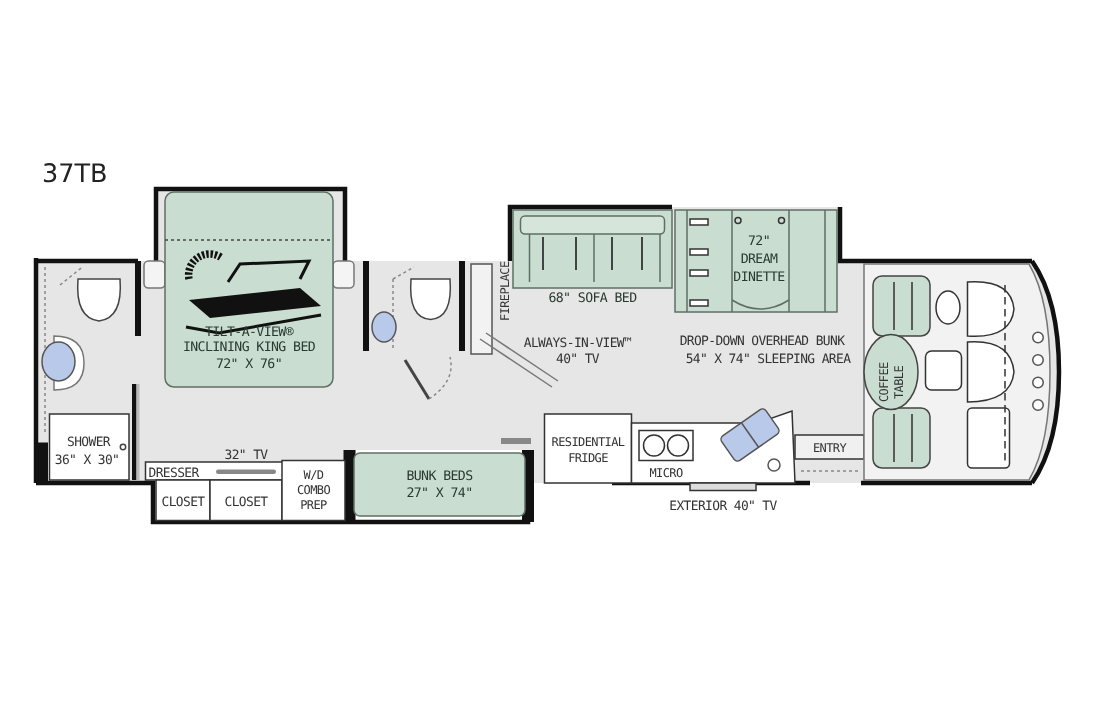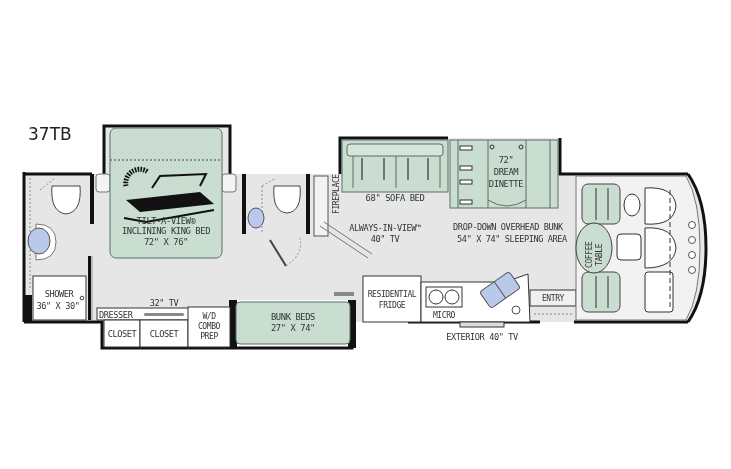--- a/index.html
+++ b/index.html
@@ -1,17 +1,17 @@
 <!DOCTYPE html>
 <html><head>
 <meta charset="utf-8">
 <style>
   html,body{margin:0;padding:0;background:#ffffff;}
   body{width:731px;height:469px;position:relative;overflow:hidden;font-family:"DejaVu Sans",sans-serif;}
-  .model{position:absolute;left:28px;top:124px;font-size:17px;color:#222;font-family:"DejaVu Sans",sans-serif;}
+  .model{position:absolute;left:28px;top:106px;font-size:17px;color:#222;font-family:"DejaVu Sans",sans-serif;}
   svg{position:absolute;left:0;top:0;}
   .lbl{font-family:"DejaVu Sans Mono",monospace;font-size:8.6px;fill:#333;letter-spacing:-0.4px;}
   .lbl-sm{font-family:"DejaVu Sans Mono",monospace;font-size:8px;fill:#333;letter-spacing:-0.4px;}
   .lbl-g{font-family:"DejaVu Sans Mono",monospace;font-size:8.8px;fill:#2a3a30;letter-spacing:-0.4px;}
 </style>
 </head>
 <body>
 
 <div class="model">37TB</div>
 

